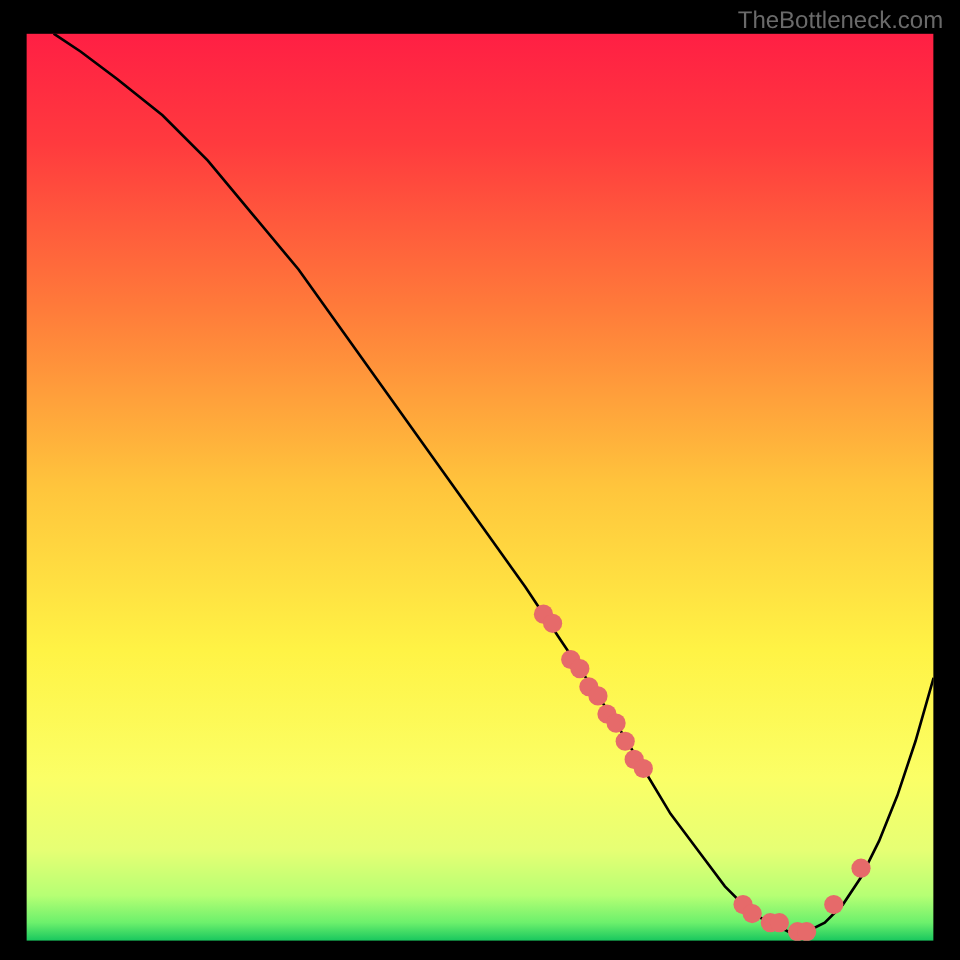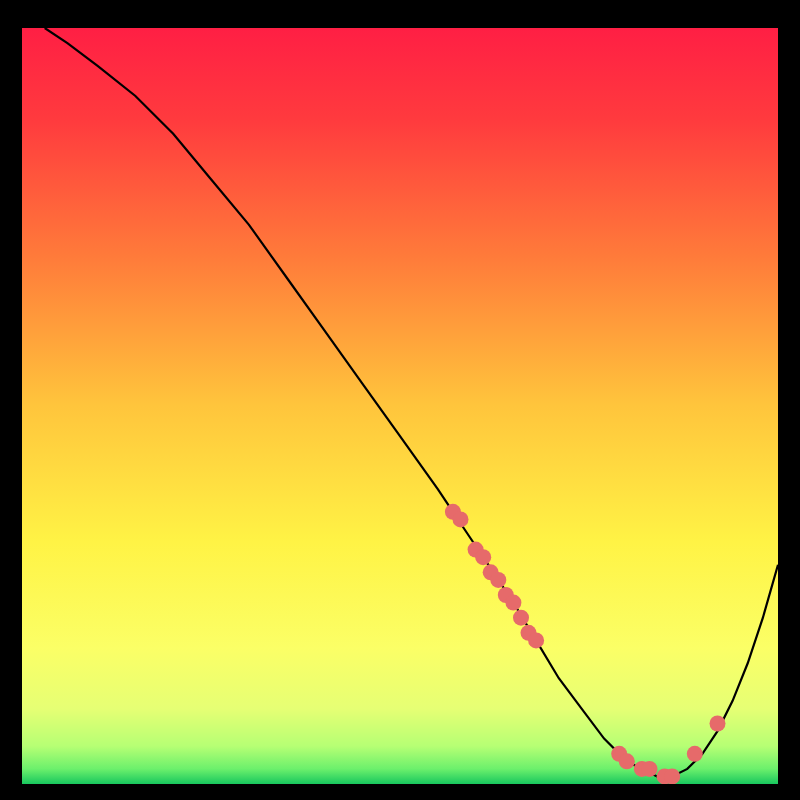--- a/index.html
+++ b/index.html
@@ -5,20 +5,21 @@
   html,body{margin:0;padding:0;width:800px;height:800px;background:#000;overflow:hidden;font-family:Arial,Helvetica,sans-serif}
   .wrap{position:relative;width:800px;height:800px}
   .watermark{position:absolute;top:6px;right:14px;color:#6a6a6a;font-size:20px;font-weight:400;letter-spacing:0}
   .plot{position:absolute;left:22px;top:28px;width:756px;height:756px}
   .plot svg{display:block}
 </style>
 </head>
 <body>
 
 <div class="wrap">
+  <div class="watermark">TheBottleneck.com</div>
   <div class="plot">
     <svg id="svg" width="756" height="756" viewBox="0 0 756 756">
         <defs>
           <linearGradient id="bg" x1="0" y1="0" x2="0" y2="1">
             <stop offset="0%" stop-color="#ff1f44"></stop>
             <stop offset="12%" stop-color="#ff3a3e"></stop>
             <stop offset="30%" stop-color="#ff7a3a"></stop>
             <stop offset="50%" stop-color="#ffc53c"></stop>
             <stop offset="68%" stop-color="#fff345"></stop>
             <stop offset="82%" stop-color="#fbff66"></stop>

